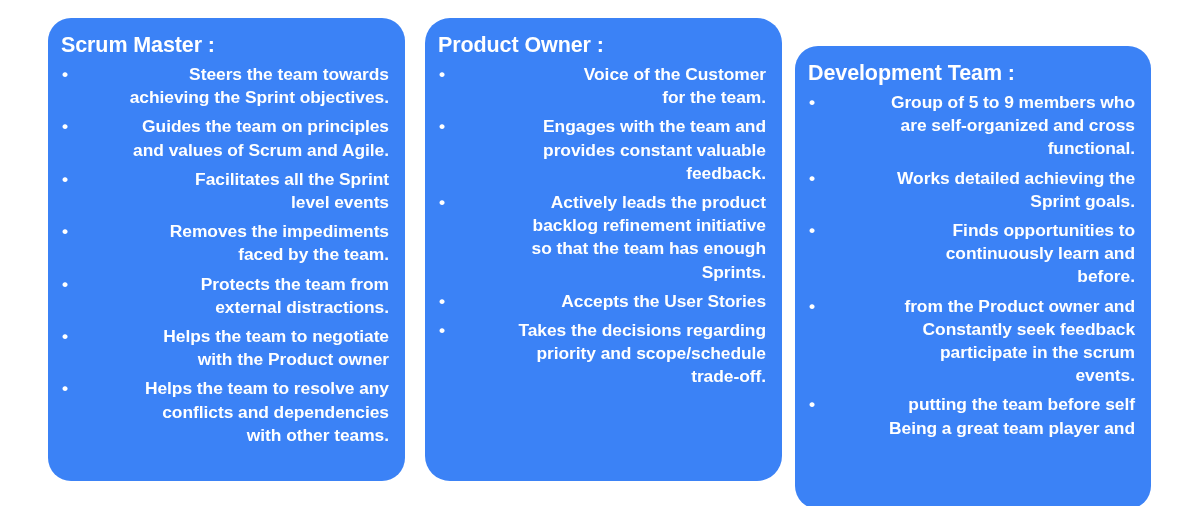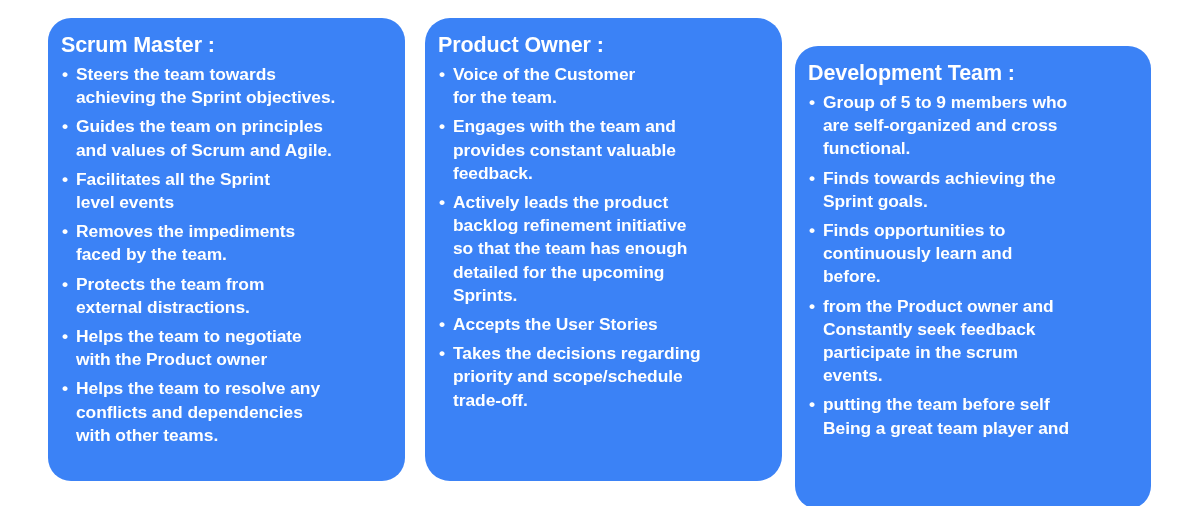--- a/index.html
+++ b/index.html
@@ -78,20 +78,21 @@
     line-height: 23.2px;
     font-weight: 600;
   }
 
   .bullet-text {
     display: block;
   }
   .bullet-text .ln {
     display: block;
     white-space: nowrap;
+    text-align: right;
   }
 </style>
 </head>
 <body>
 
 <div class="board">
 
   <section class="card card-1">
     <h2 class="card-title">Scrum Master :</h2>
     <ul class="bullet-list">
@@ -165,21 +166,20 @@
             <span class="ln">provides constant valuable</span>
             <span class="ln">feedback.</span>
           </span>
         </li>
         <li class="bullet-item">
           <span class="bullet-dot">•</span>
           <span class="bullet-text">
             <span class="ln">Actively leads the product</span>
             <span class="ln">backlog refinement initiative</span>
             <span class="ln">so that the team has enough</span>
-            <span class="ln">detailed for the upcoming</span>
             <span class="ln">Sprints.</span>
           </span>
         </li>
         <li class="bullet-item">
           <span class="bullet-dot">•</span>
           <span class="bullet-text">
             <span class="ln">Accepts the User Stories</span>
           </span>
         </li>
         <li class="bullet-item">
@@ -200,21 +200,21 @@
           <span class="bullet-dot">•</span>
           <span class="bullet-text">
             <span class="ln">Group of 5 to 9 members who</span>
             <span class="ln">are self-organized and cross</span>
             <span class="ln">functional.</span>
           </span>
         </li>
         <li class="bullet-item">
           <span class="bullet-dot">•</span>
           <span class="bullet-text">
-            <span class="ln">Finds towards achieving the</span>
+            <span class="ln">Works detailed achieving the</span>
             <span class="ln">Sprint goals.</span>
           </span>
         </li>
         <li class="bullet-item">
           <span class="bullet-dot">•</span>
           <span class="bullet-text">
             <span class="ln">Finds opportunities to</span>
             <span class="ln">continuously learn and</span>
             <span class="ln">before.</span>
           </span>

